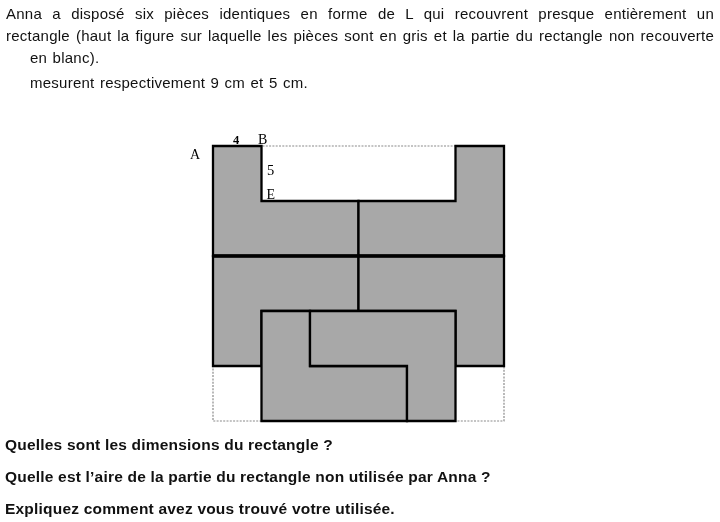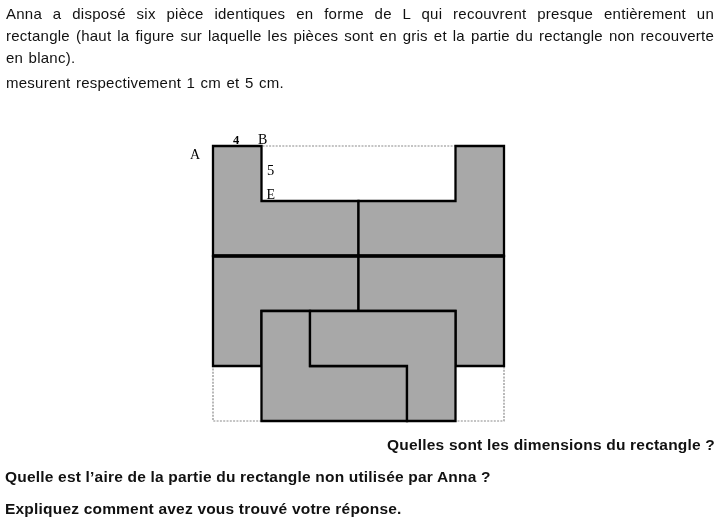--- a/index.html
+++ b/index.html
@@ -26,20 +26,21 @@
     text-align-last: justify;
     white-space: normal;
     overflow: hidden;
     height: 22px;
   }
   .para .lline {
     font-size: 15px;
     line-height: 22px;
     text-align: left;
     height: 22px;
+    margin-left: 24px;
   }
   .question {
     position: absolute;
     left: 5px;
     width: 710px;
     font-size: 15.5px;
     font-weight: bold;
     line-height: 21px;
     letter-spacing: 0.2px;
   }
@@ -65,42 +66,42 @@
     font-family: "Liberation Serif", serif;
     fill: #000;
   }
 </style>
 </head>
 <body>
 
 <div class="sheet">
 
   <div class="para" style="top: 3px;">
-    <div class="jline">Anna a disposé six pièce identiques en forme de L qui recouvrent presque entièrement un</div>
+    <div class="jline">Anna a disposé six pièces identiques en forme de L qui recouvrent presque entièrement un</div>
     <div class="jline">rectangle (haut la figure sur laquelle les pièces sont en gris et la partie du rectangle non recouverte</div>
     <div class="lline">en blanc).</div>
   </div>
 
   <div class="para" style="top: 72px;">
-    <div class="lline">mesurent respectivement 1 cm et 5 cm.</div>
+    <div class="lline">mesurent respectivement 9 cm et 5 cm.</div>
   </div>
 
   <svg id="fig-svg" viewBox="0 0 346 302">
       <rect x="33" y="18" width="291" height="275" class="dashed-rect" stroke="#8a8a8a" stroke-width="1.2" stroke-dasharray="2 1.3"></rect>
       <polygon points="33,18 81.5,18 81.5,73 178.5,73 178.5,128 33,128" class="piece" fill="#a8a8a8" stroke="#000000" stroke-width="2.3"></polygon>
       <polygon points="275.5,18 324,18 324,128 178.5,128 178.5,73 275.5,73" class="piece" fill="#a8a8a8" stroke="#000000" stroke-width="2.3"></polygon>
       <polygon points="33,128 178.5,128 178.5,183 81.5,183 81.5,238 33,238" class="piece" fill="#a8a8a8" stroke="#000000" stroke-width="2.3"></polygon>
       <polygon points="178.5,128 324,128 324,238 275.5,238 275.5,183 178.5,183" class="piece" fill="#a8a8a8" stroke="#000000" stroke-width="2.3"></polygon>
       <polygon points="81.5,183 130,183 130,238 227,238 227,293 81.5,293" class="piece" fill="#a8a8a8" stroke="#000000" stroke-width="2.3"></polygon>
       <polygon points="130,183 275.5,183 275.5,293 227,293 227,238 130,238" class="piece" fill="#a8a8a8" stroke="#000000" stroke-width="2.3"></polygon>
       <line x1="33" y1="128" x2="324" y2="128" stroke="#000000" stroke-width="3.4"></line>
       <text x="10" y="31" class="point-label" font-size="14" font-weight="normal">A</text>
       <text x="53" y="15.5" class="dim-label" font-size="12.5" font-weight="bold">4</text>
       <text x="78" y="15.5" class="point-label" font-size="14" font-weight="normal">B</text>
       <text x="87" y="46.5" class="dim-label" font-size="14.5" font-weight="normal">5</text>
       <text x="86.5" y="70.5" class="point-label" font-size="14" font-weight="normal">E</text>
     </svg>
 
-  <div class="question" style="top: 434px; text-align: right;">Quelles sont les dimensions du rectangle ?</div>
+  <div class="question" style="top: 434px;">Quelles sont les dimensions du rectangle ?</div>
   <div class="question" style="top: 466px;">Quelle est l’aire de la partie du rectangle non utilisée par Anna ?</div>
-  <div class="question" style="top: 498px;">Expliquez comment avez vous trouvé votre réponse.</div>
+  <div class="question" style="top: 498px;">Expliquez comment avez vous trouvé votre utilisée.</div>
 
 </div>
 
 </body></html>

